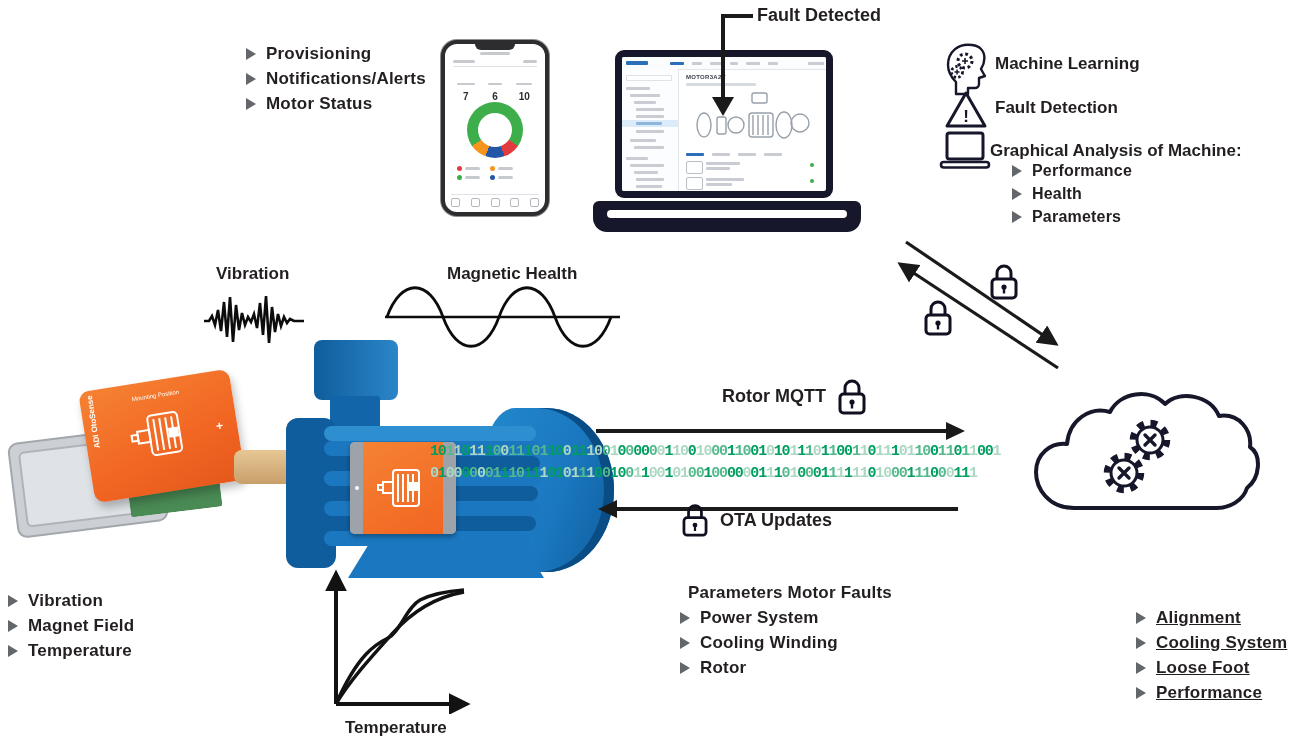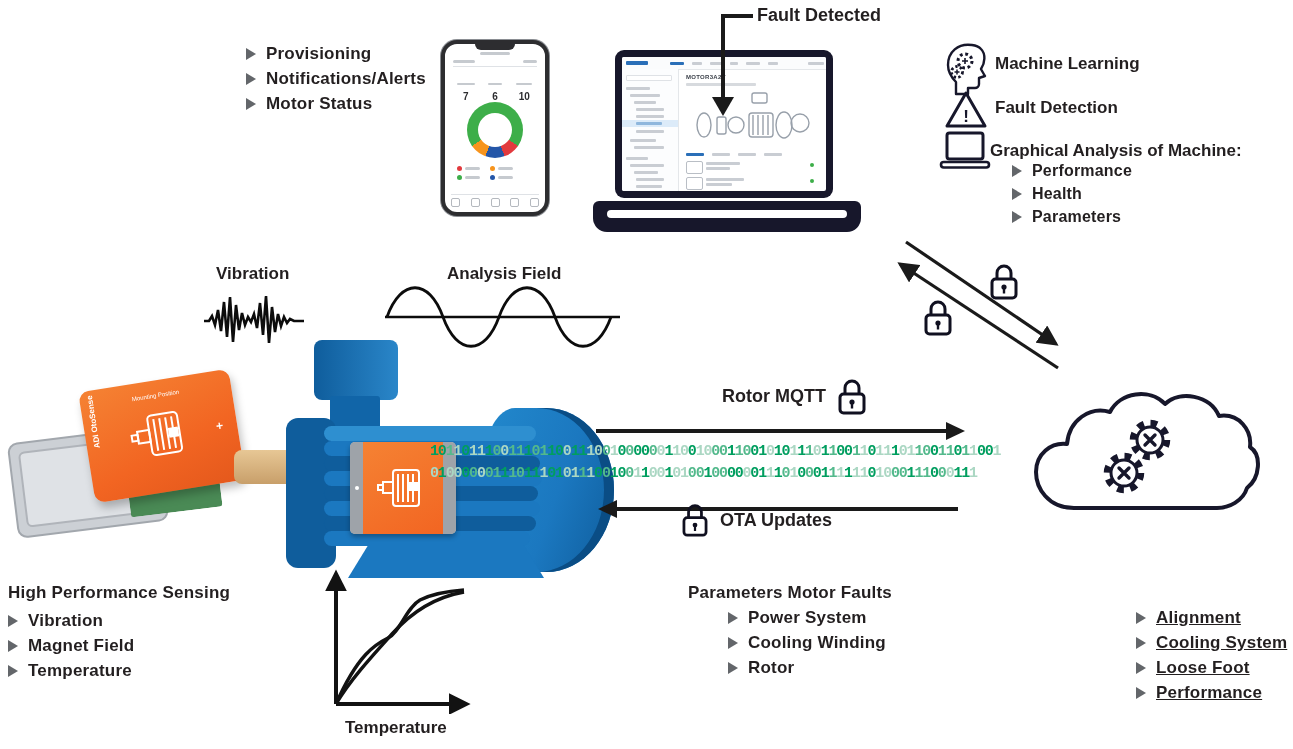--- a/index.html
+++ b/index.html
@@ -113,21 +113,21 @@
   .hline{position:absolute;height:4px;background:#1a1a1a;}
   .ah-r{position:absolute;width:0;height:0;border-top:9px solid transparent;border-bottom:9px solid transparent;border-left:19px solid #1a1a1a;}
   .ah-l{position:absolute;width:0;height:0;border-top:9px solid transparent;border-bottom:9px solid transparent;border-right:19px solid #1a1a1a;}
   .link-label{position:absolute;font-size:18px;font-weight:bold;white-space:nowrap;}
 
   .lock{position:absolute;z-index:35;}
 
   
   .sensing{left:8px;top:583px;}
   .faults-title{left:688px;top:583px;}
-  .fcol1{left:728px;top:608px;text-align:center;}
+  .fcol1{left:680px;top:608px;text-align:center;}
   .fcol2{left:888px;top:608px;}
   .fcol3{left:1136px;top:608px;text-decoration:underline;}
   .temp-label{left:345px;top:718px;font-size:17px;font-weight:bold;}
 </style>
 </head>
 <body>
 
 <div class="canvas">
 
   <div class="abs blist" style="left:246px;top:44px;">
@@ -292,21 +292,21 @@
         <span class="blt"></span>
         <span class="lbl" style="font-size:16px;">Parameters</span>
       </div>
   </div>
 
   <div class="wave-label" style="left:216px;top:264px;">Vibration</div>
   <svg class="abs" style="left:204px;top:290px;" width="100" height="62" viewBox="0 0 100 62">
     <polyline fill="none" stroke="#0c0c0c" stroke-width="2.6" points="0,31 5,31 8,26 11,35 14,20 17,41 20,12 23,47 26,7 29,52 32,15 35,40 38,23 41,35 44,27 47,32 50,24 53,38 56,13 59,45 62,6 65,53 68,17 71,42 74,24 77,36 80,27 83,33 86,29 90,31 95,31 100,31"></polyline>
   </svg>
 
-  <div class="wave-label" style="left:447px;top:264px;">Analysis Field</div>
+  <div class="wave-label" style="left:447px;top:264px;">Magnetic Health</div>
   <svg class="abs" style="left:385px;top:284px;" width="235" height="64" viewBox="0 0 235 64">
     <line x1="0" y1="33" x2="235" y2="33" stroke="#0c0c0c" stroke-width="2.4"></line>
     <path d="M2,33 C16,-6 44,-6 58,33 C72,72 100,72 114,33 C128,-6 156,-6 170,33 C184,72 212,72 226,33" fill="none" stroke="#0c0c0c" stroke-width="2.8"></path>
   </svg>
 
   <div class="abs dev">
     <div class="dev-shell"></div>
     <div class="dev-pcb"></div>
     <div class="dev-box">
       <div class="dev-brand">ADI OtoSense</div>
@@ -420,21 +420,20 @@
       <path d="M117,55 L127,65 M127,55 L117,65" stroke="#17172b" stroke-width="3.4" stroke-linecap="round"></path>
     </g>
     <g>
       <circle cx="96" cy="93" r="17" fill="#fff" stroke="#17172b" stroke-width="6.5" stroke-dasharray="6.7 6.65"></circle>
       <circle cx="96" cy="93" r="13" fill="#fff" stroke="#17172b" stroke-width="3"></circle>
       <path d="M91,88 L101,98 M101,88 L91,98" stroke="#17172b" stroke-width="3.4" stroke-linecap="round"></path>
     </g>
   </svg>
 
   <div class="abs sensing">
-    <div class="heading">High Performance Sensing</div>
     <div class="blist" style="margin-top:8px;">
       <div class="row">
           <span class="blt"></span>
           <span class="lbl">Vibration</span>
         </div>
       <div class="row">
           <span class="blt"></span>
           <span class="lbl">Magnet Field</span>
         </div>
       <div class="row">

